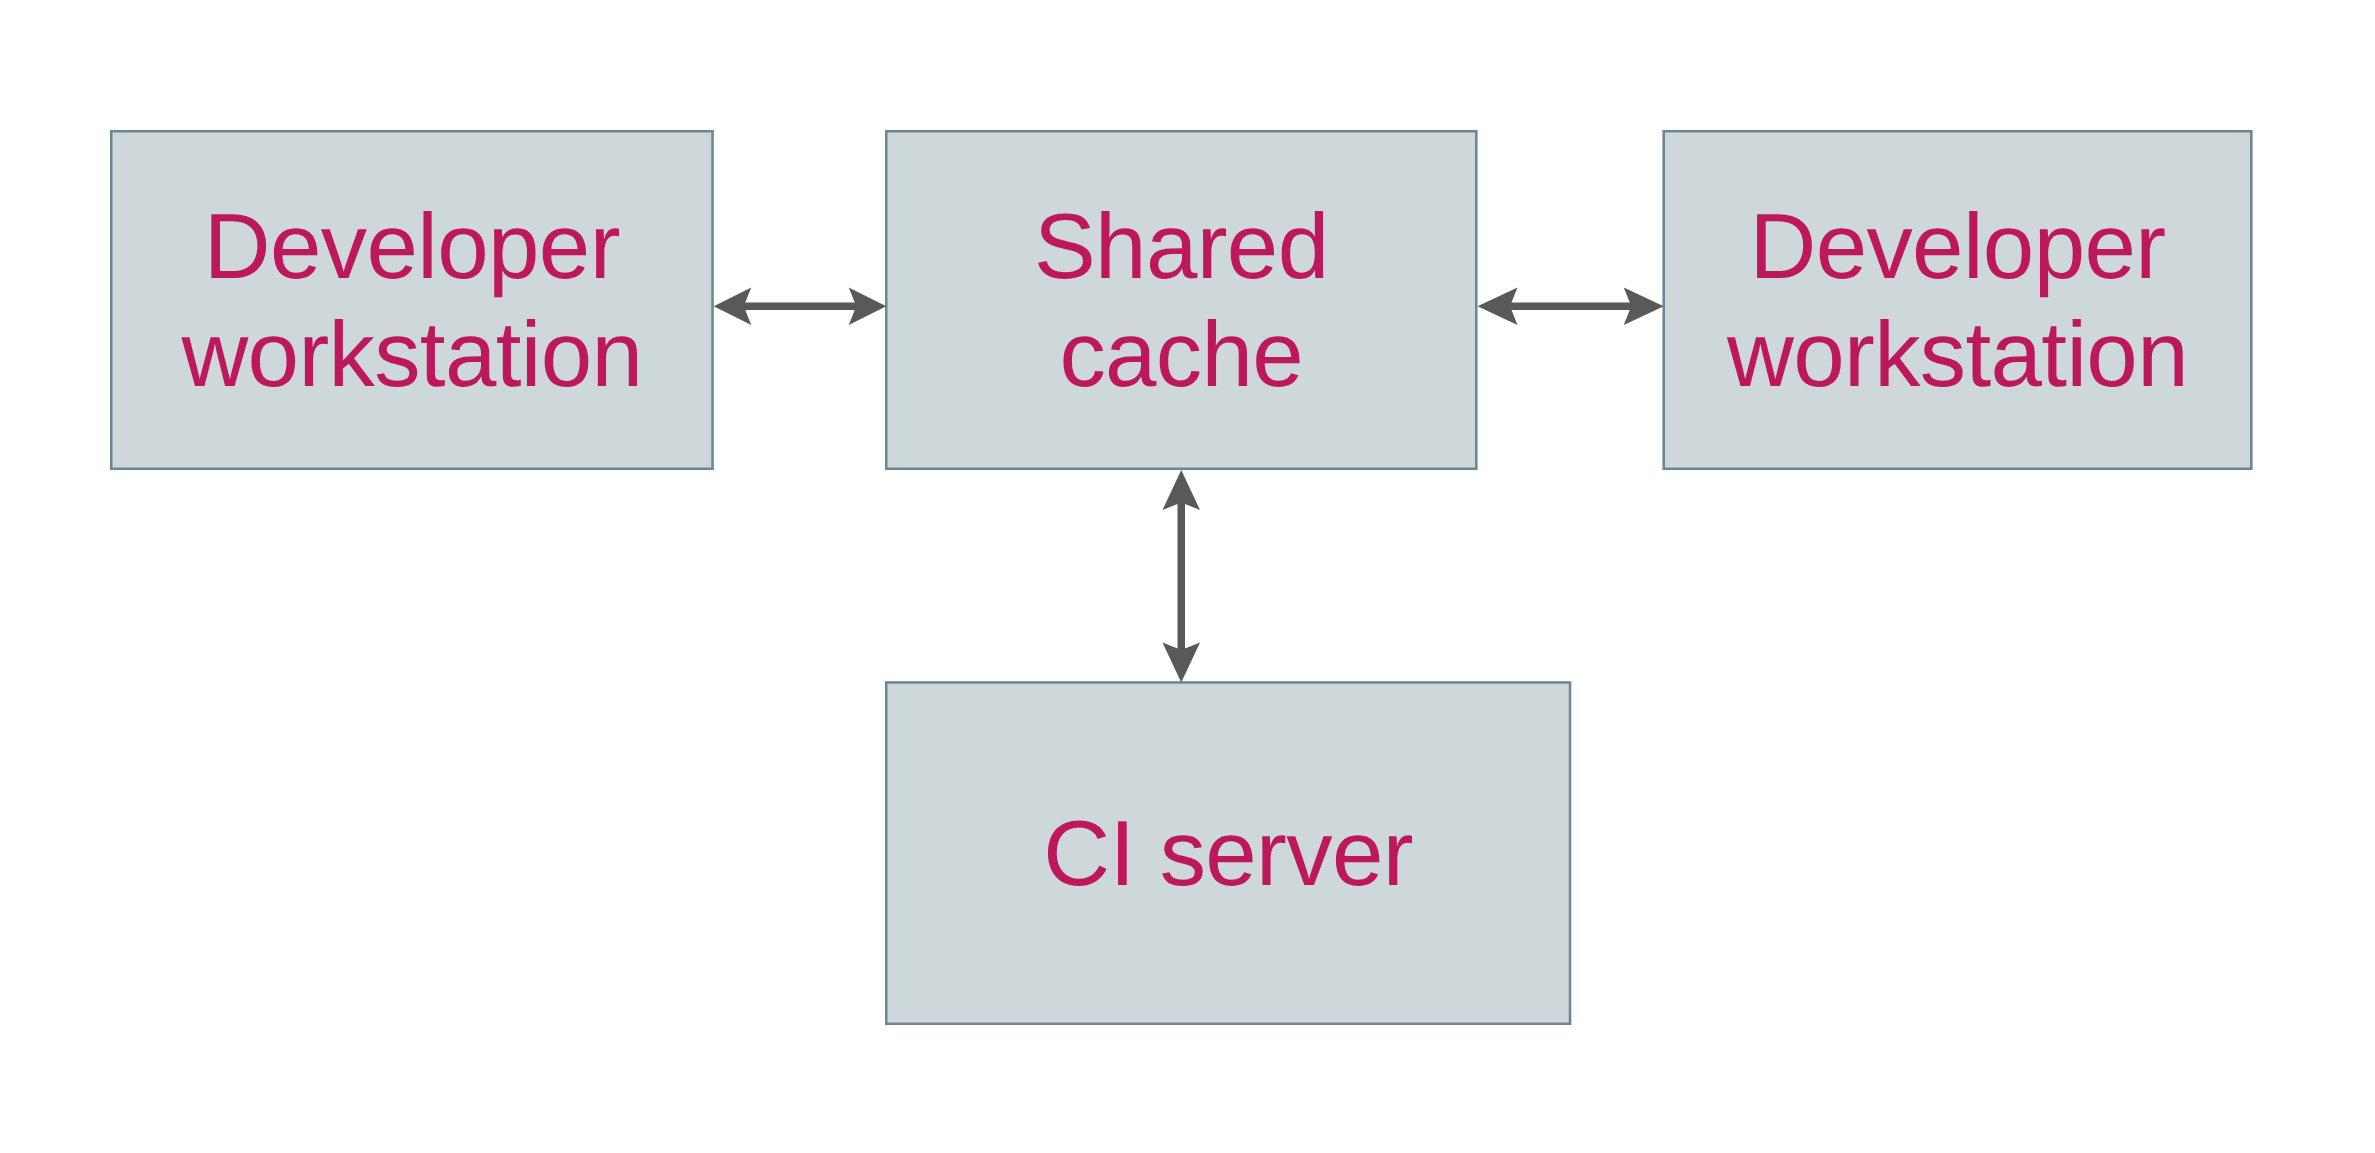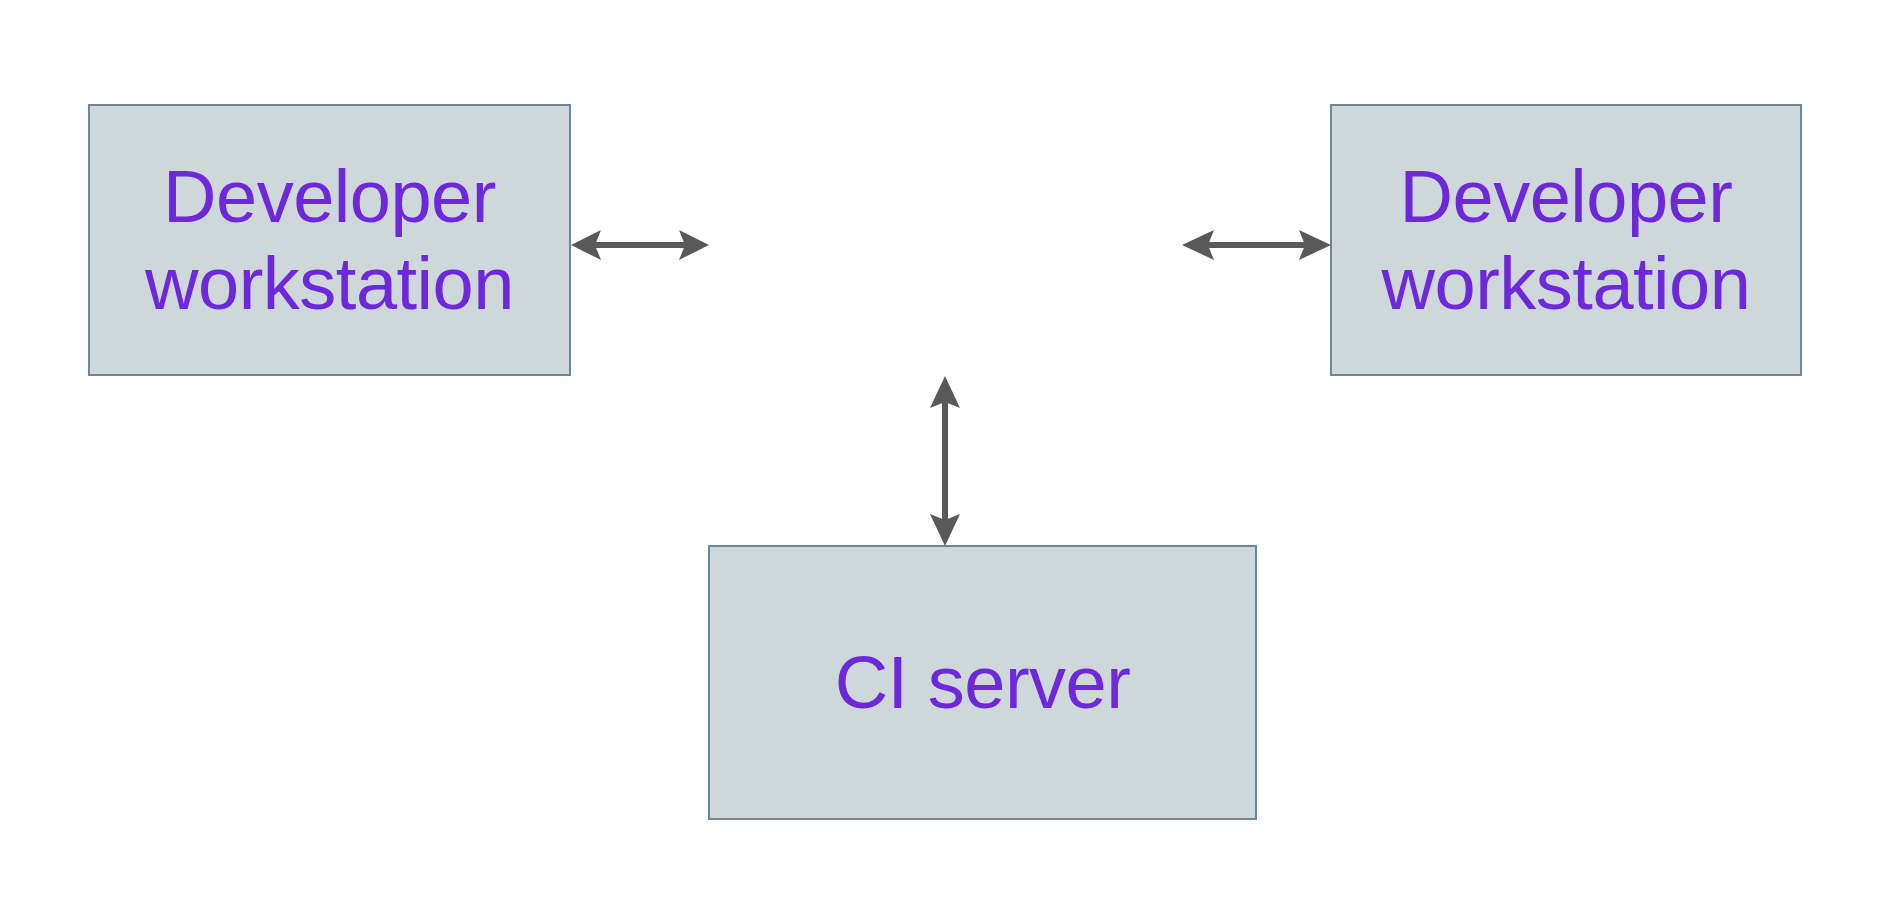--- a/index.html
+++ b/index.html
@@ -25,21 +25,21 @@
     background: #ced7da;
     border: 2px solid #6c8894;
     display: flex;
     align-items: center;
     justify-content: center;
     text-align: center;
   }
   .node-label {
     font-size: 74px;
     line-height: 1.18;
-    color: #6d28d9;
+    color: #be185d;
     font-weight: 400;
     letter-spacing: -0.5px;
     white-space: pre-line;
     padding: 0 10px;
   }
   
   #node-dev-left   { left: 88px;   top: 104px; width: 483px; height: 272px; }
   #node-shared     { left: 708px;  top: 104px; width: 474px; height: 272px; }
   #node-dev-right  { left: 1330px; top: 104px; width: 472px; height: 272px; }
   #node-ci         { left: 708px;  top: 545px; width: 549px; height: 275px; }
@@ -57,20 +57,24 @@
 </head>
 <body>
 
 <div id="canvas">
 
   <div class="node" id="node-dev-left">
     <span class="node-label">Developer
 workstation</span>
   </div>
 
+  <div class="node" id="node-shared">
+    <span class="node-label">Shared
+cache</span>
+  </div>
 
   <div class="node" id="node-dev-right">
     <span class="node-label">Developer
 workstation</span>
   </div>
 
   <div class="node" id="node-ci">
     <span class="node-label">CI server</span>
   </div>
 

